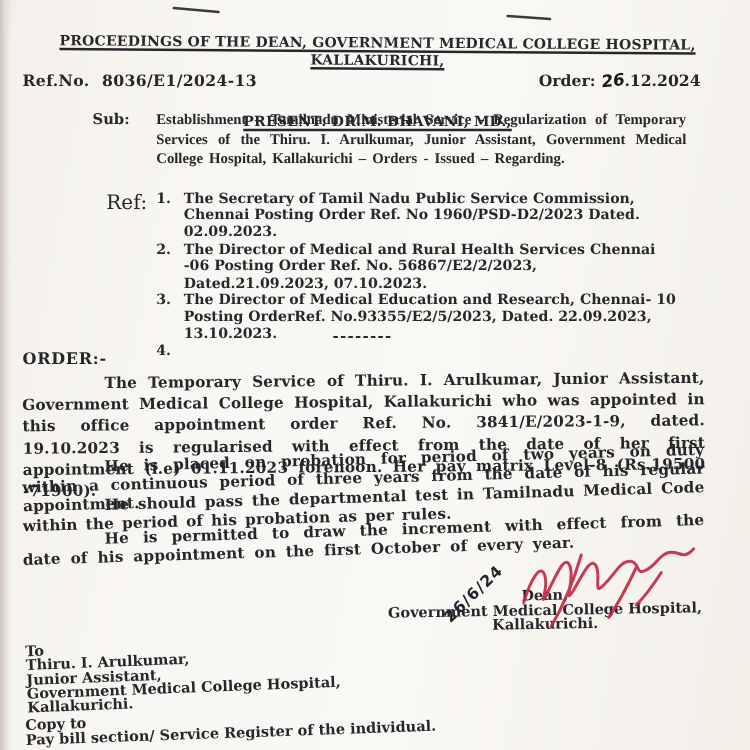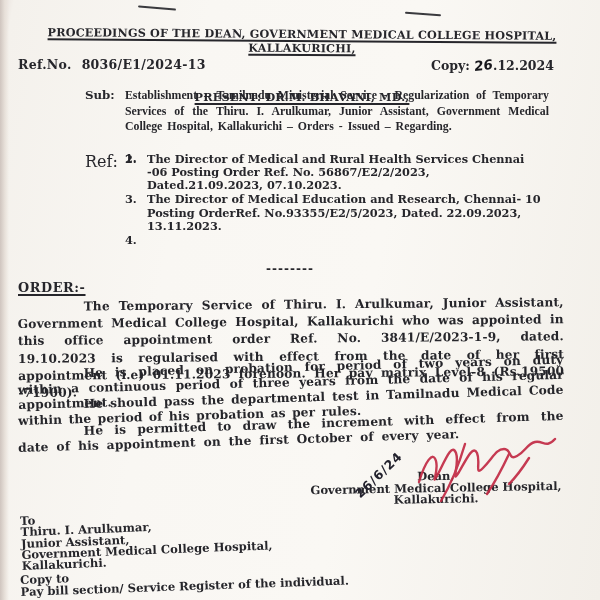--- a/index.html
+++ b/index.html
@@ -19,32 +19,32 @@
     font-size:11.2px;letter-spacing:.2px;
     text-decoration:underline;text-underline-offset:2px;text-decoration-thickness:1.5px;}
   .hdr1{top:27px;transform:rotate(.4deg);}
   .hdr2{top:43px;margin-top:47px;}
   .refrow{position:absolute;top:57px;left:18px;right:20px;font-weight:700;font-size:12.5px;}
   .refno{letter-spacing:.3px;text-align:center;}
   .refno .val{margin-left:10px;}
   .daterow{position:absolute;left:413px;top:0;}
   .hand-day{display:inline-block;font-family:"DejaVu Sans",sans-serif;font-weight:700;
     font-size:13.5px;transform:rotate(-6deg) skewX(-8deg);color:#17171c;}
-  .sub-label{position:absolute;left:85px;top:88px;font-weight:700;font-size:11.8px;}
+  .sub-label{position:absolute;left:74px;top:88px;font-weight:700;font-size:11.8px;}
   .sub-text{position:absolute;left:125px;top:88px;width:424px;font-weight:700;
     font-size:11.8px;line-height:15.6px;text-align:justify;word-spacing:2px;font-family:Liberation Serif, serif;}
   .ref-label{position:absolute;left:85px;top:152px;font-weight:400;font-size:16px;}
   .ref-list{position:absolute;left:125px;top:152px;width:418px;}
   .ref-item{position:relative;padding-left:22px;font-weight:700;font-size:11.3px;
     line-height:13.4px;margin-bottom:.5px;}
   .ref-item .num{position:absolute;left:0;top:0;}
   .sep{position:absolute;left:240px;top:262px;width:100px;text-align:center;
     font-weight:700;font-size:12px;letter-spacing:1px;}
   .order-h{position:absolute;left:18px;top:280px;font-weight:700;font-size:12.8px;
-    letter-spacing:.6px;text-decoration:underline;text-underline-offset:2px;
+    letter-spacing:.6px;text-underline-offset:2px;
     text-decoration-thickness:1.8px;}
   .para{position:absolute;left:18px;width:546px;font-weight:700;font-size:12.2px;
     text-align:justify;letter-spacing:.15px;transform-origin:left center;}
   .p1{top:299px;line-height:17.2px;text-indent:66px;word-spacing:3.5px;transform:rotate(-.5deg);}
   .p2{top:368px;line-height:15.2px;text-indent:66px;word-spacing:3px;transform:rotate(-1.6deg);}
   .p3{top:399px;line-height:15.2px;text-indent:66px;word-spacing:2px;transform:rotate(-1.7deg);}
   .p4{top:426px;line-height:15.2px;text-indent:66px;word-spacing:3.5px;transform:rotate(-1.8deg);}
   .sig-block{position:absolute;left:300px;top:471px;width:272px;text-align:center;
     font-weight:700;font-size:11.6px;line-height:11.6px;transform:rotate(-1deg);}
   .sig-svg{position:absolute;left:405px;top:428px;width:165px;height:76px;}
@@ -62,38 +62,39 @@
 <div class="page">
   <div class="edge-shadow"></div>
   <div class="pen-dash dash1"></div>
   <div class="pen-dash dash2"></div>
 
   <div class="hdr hdr1">PROCEEDINGS OF THE DEAN, GOVERNMENT MEDICAL COLLEGE HOSPITAL, KALLAKURICHI,</div>
   <div class="hdr hdr2">PRESENT:  DR.M. BHAVANI, MD.,</div>
 
   <div class="refrow">
     <span class="refno"><span>Ref.No.</span><span class="val">8036/E1/2024-13</span></span>
-    <span class="daterow"><span>Copy:</span>&nbsp;<span class="hand-day">26</span><span>.12.2024</span></span>
+    <span class="daterow"><span>Order:</span>&nbsp;<span class="hand-day">26</span><span>.12.2024</span></span>
   </div>
 
   <div class="sub-label">Sub:</div>
   <div class="sub-text">Establishment – Tamilnadu Ministerial Service - Regularization of Temporary Services of the Thiru. I. Arulkumar, Junior Assistant, Government Medical College Hospital, Kallakurichi – Orders - Issued – Regarding.</div>
 
   <div class="ref-label">Ref:</div>
   <div class="ref-list">
     <div class="ref-item">
       <span class="num">1.</span>
+      <span>The Secretary of Tamil Nadu Public Service Commission, Chennai Posting Order Ref. No 1960/PSD-D2/2023 Dated. 02.09.2023.</span>
     </div>
     <div class="ref-item">
       <span class="num">2.</span>
       <span>The Director of Medical and Rural Health Services Chennai -06 Posting Order Ref. No. 56867/E2/2/2023, Dated.21.09.2023, 07.10.2023.</span>
     </div>
     <div class="ref-item">
       <span class="num">3.</span>
-      <span>The Director of Medical Education and Research, Chennai- 10 Posting OrderRef. No.93355/E2/5/2023, Dated. 22.09.2023, 13.11.2023.</span>
+      <span>The Director of Medical Education and Research, Chennai- 10 Posting OrderRef. No.93355/E2/5/2023, Dated. 22.09.2023, 13.10.2023.</span>
     </div>
     <div class="ref-item">
       <span class="num">4.</span>
     </div>
   </div>
 
   <div class="sep">--------</div>
   <div class="order-h">ORDER:-</div>
 
   <div class="para p1">The Temporary Service of Thiru. I. Arulkumar, Junior Assistant, Government Medical College Hospital, Kallakurichi who was appointed in this office appointment order Ref. No. 3841/E/2023-1-9, dated. 19.10.2023 is regularised with effect from the date of her first appointment (i.e) 01.11.2023 forenoon.  Her pay matrix Level-8 (Rs.19500 -71900).</div>

